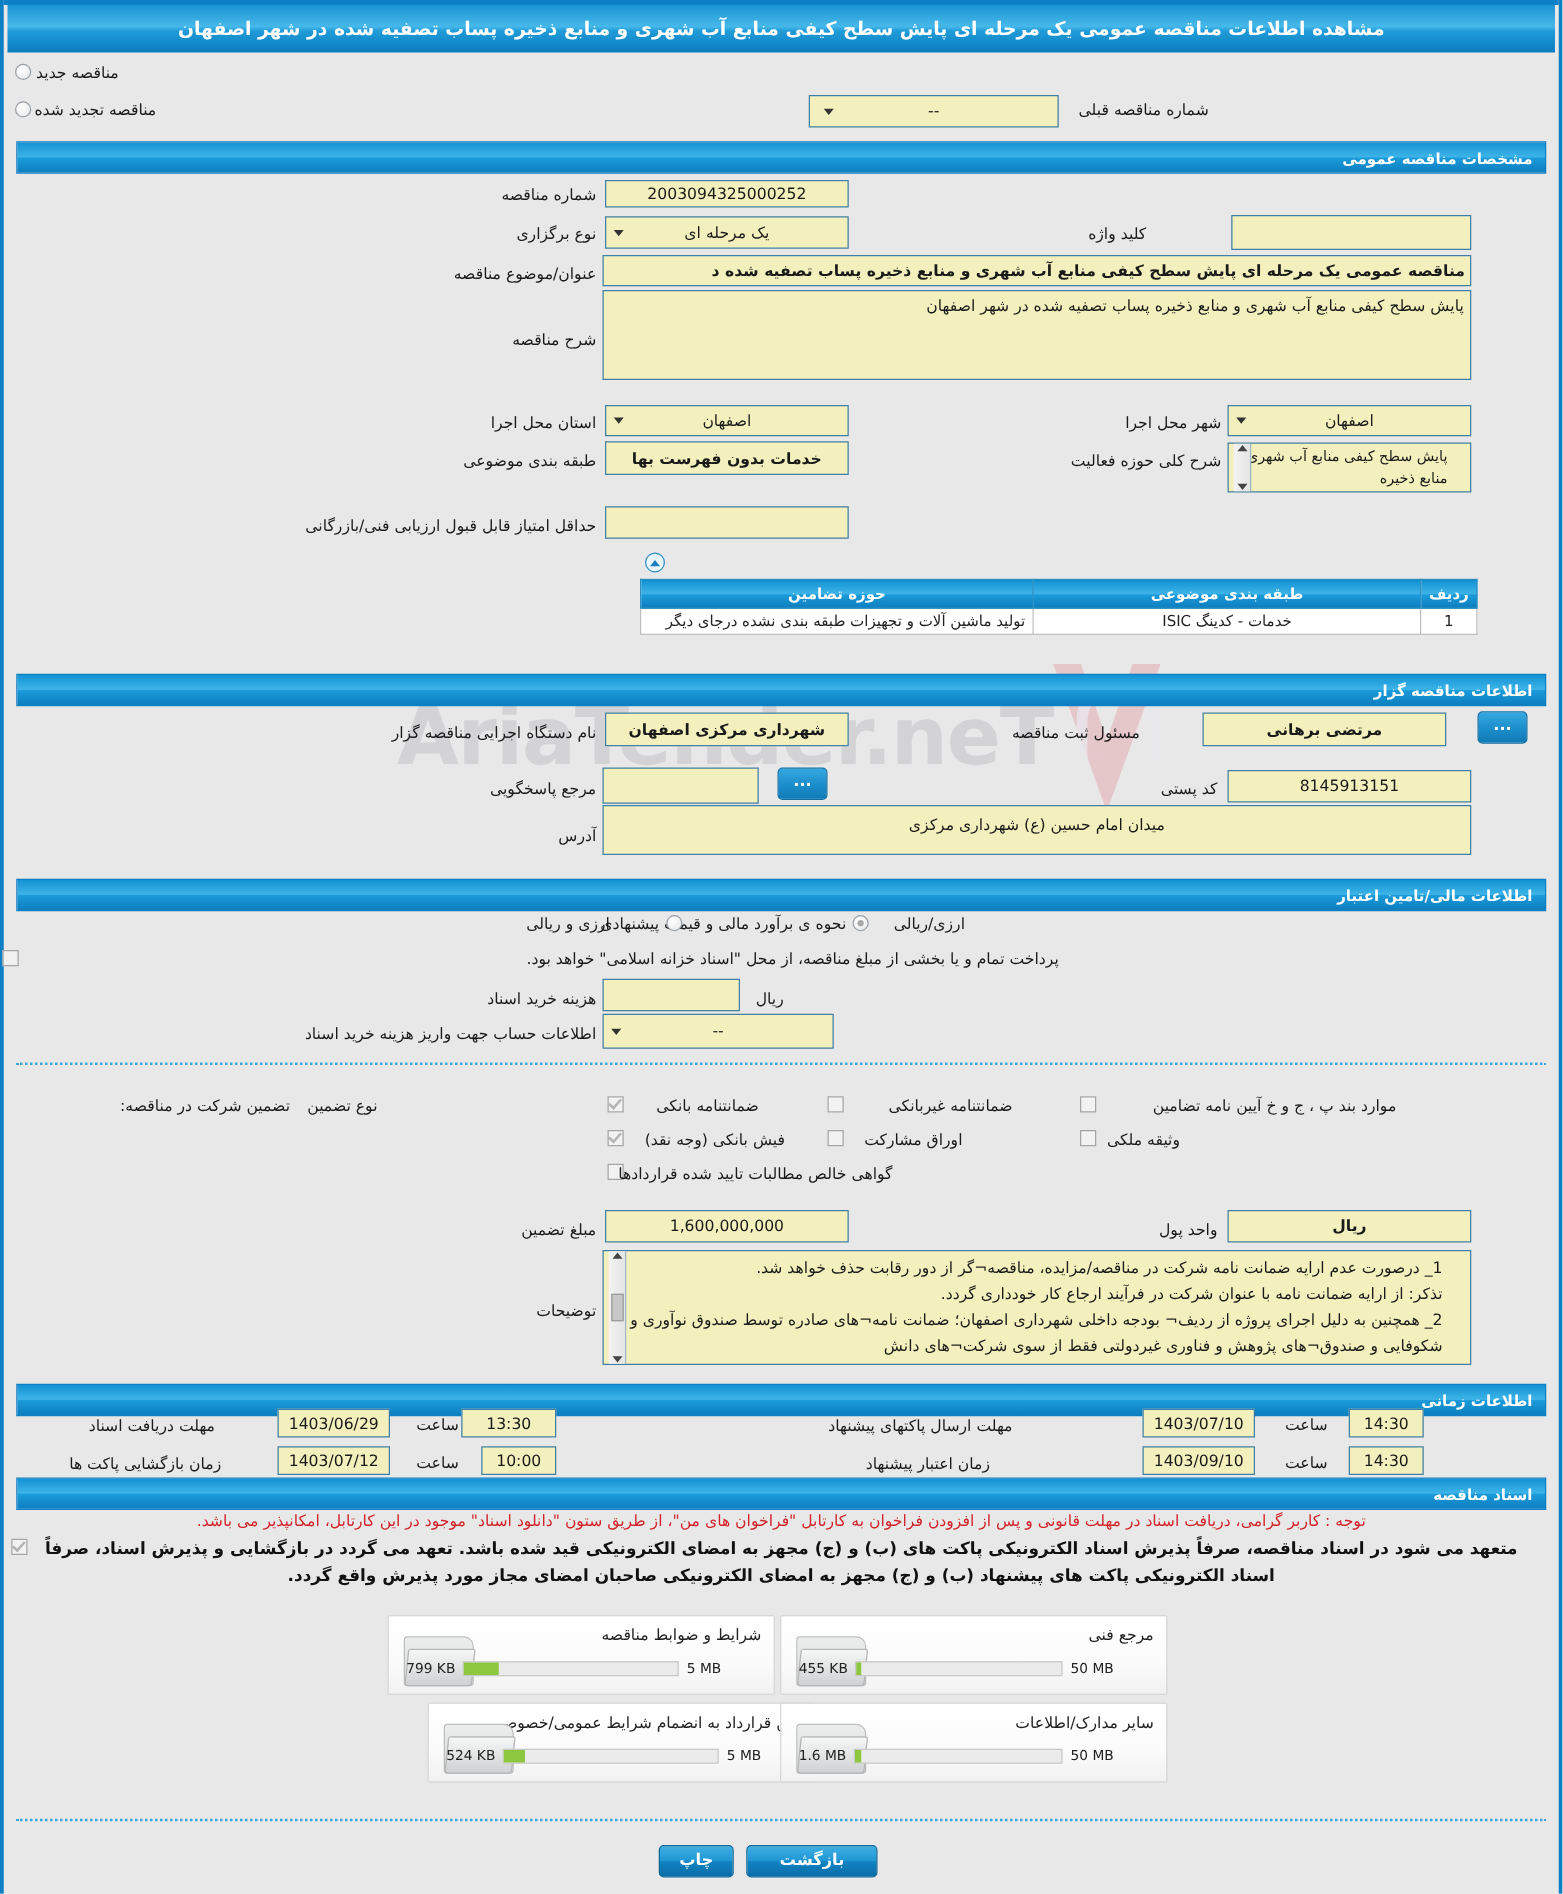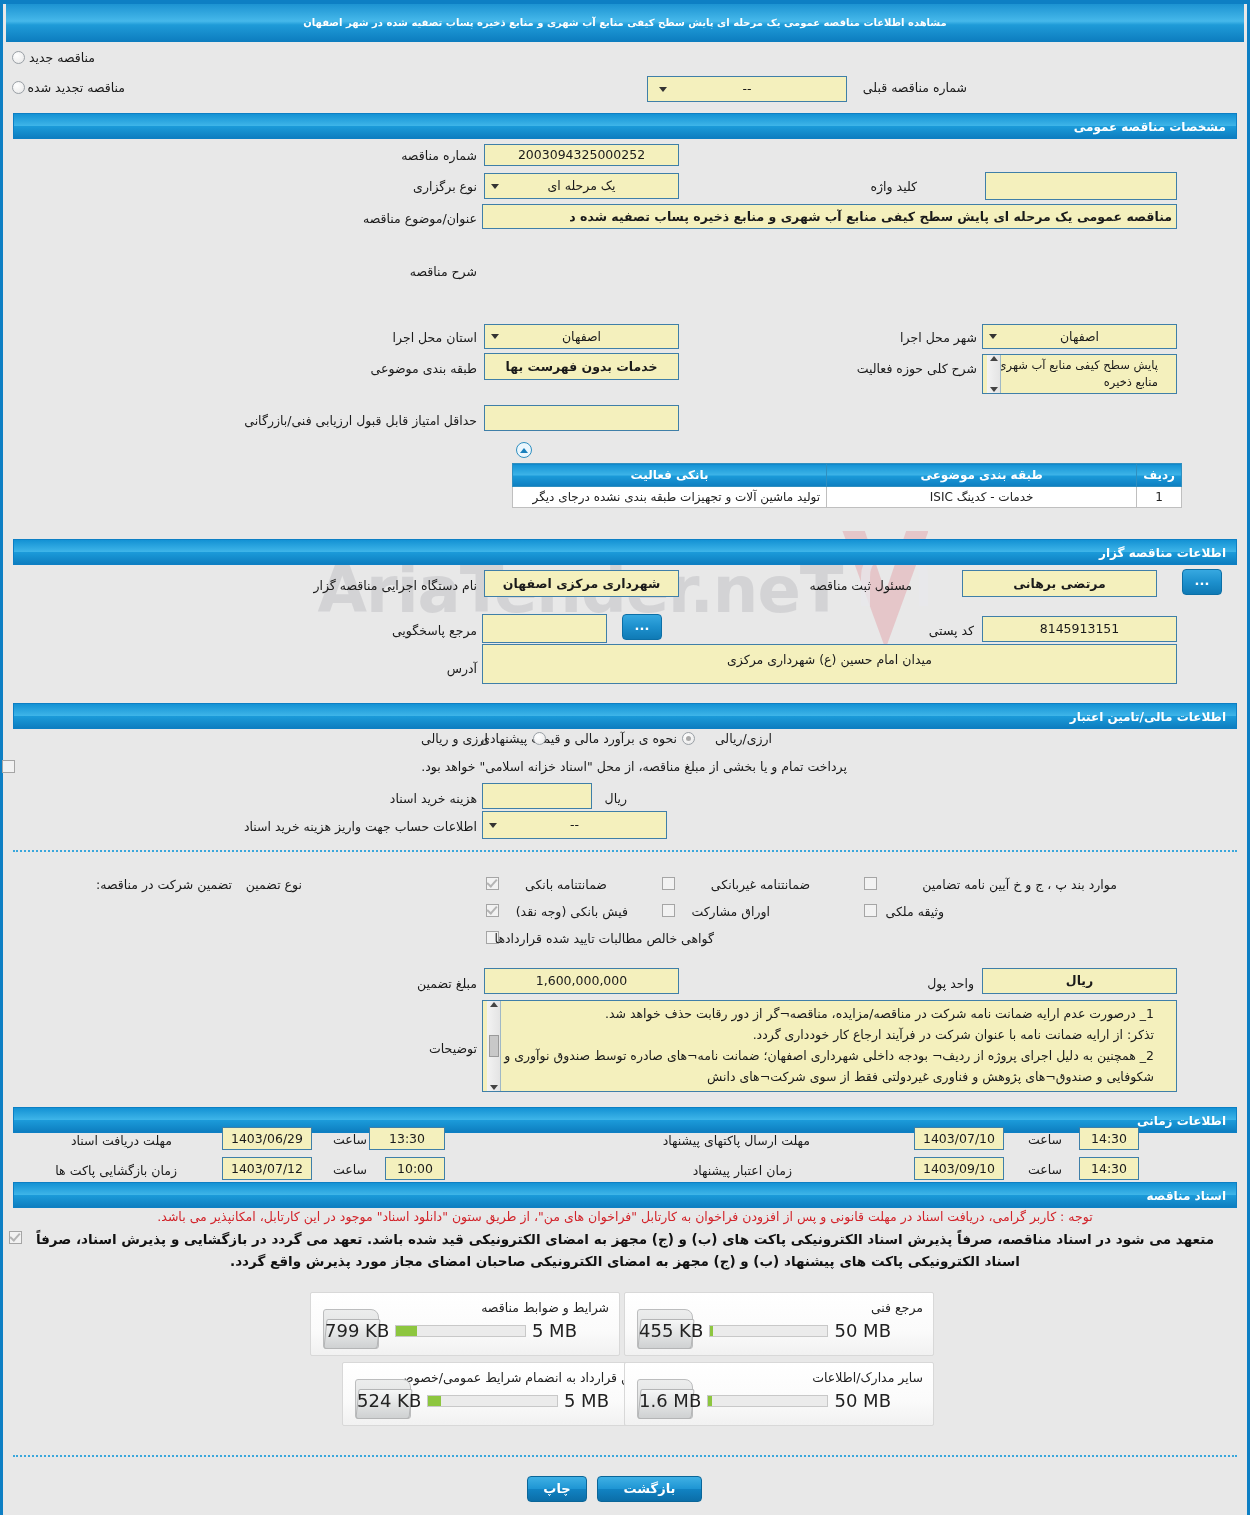--- a/index.html
+++ b/index.html
@@ -87,21 +87,21 @@
     white-space: nowrap;
   }
 
   .title-bar {
     position: absolute;
     left: 3px; right: 3px; top: 4px;
     height: 38px;
     background: linear-gradient(to bottom, #1c93d2 0%, #46b8ea 45%, #1f9bd8 55%, #0c7cbe 100%);
     color: #fff;
     font-weight: bold;
-    font-size: 10px;
+    font-size: 15px;
     line-height: 38px;
     text-align: center;
     overflow: hidden;
     white-space: nowrap;
   }
 
   
   .lbl {
     position: absolute;
     font-size: 12.5px;
@@ -312,21 +312,21 @@
     border:1px solid #b4b5b6;
     border-radius: 2px 2px 3px 3px;
     transform: skewX(-6deg);
   }
   .sizebar-wrap{
     position:absolute;
     left:14px; bottom:14px;
     width: 250px;
     display:flex; align-items:center; gap:6px;
     direction: ltr;
-    font-size: 18px;
+    font-size: 11px;
     color:#222;
   }
   .sizebar{
     position:relative;
     flex:1;
     height: 12px;
     background: #ebebeb;
     border: 1px solid #c8c8c8;
   }
   .sizebar .fill{
@@ -374,20 +374,21 @@
   <div class="fld" style="right:568px; top:173px; width:195px; height:26px; line-height:24px; text-align:center;">یک مرحله ای</div>
   <div class="sel-arrow" style="right:748px; top:184px;"></div>
 
   <div class="lbl" style="right:330px; top:178px;">کلید واژه</div>
   <div class="fld" style="right:70px; top:172px; width:192px; height:28px;"></div>
 
   <div class="lbl" style="right:770px; top:210px;">عنوان/موضوع مناقصه</div>
   <div class="fld bold" style="right:70px; top:204px; width:695px; height:25px; line-height:23px;padding-left:36px;">مناقصه عمومی یک مرحله ای پایش سطح کیفی منابع آب شهری و منابع ذخیره پساب تصفیه شده د</div>
 
   <div class="lbl" style="right:770px; top:263px;">شرح مناقصه</div>
+  <div class="ta" style="right:70px; top:232px; width:695px; height:72px;">پایش سطح کیفی منابع آب شهری و منابع ذخیره پساب تصفیه شده در شهر اصفهان</div>
 
   <div class="lbl" style="right:770px; top:329px;">استان محل اجرا</div>
   <div class="fld" style="right:568px; top:324px; width:195px; height:25px; line-height:23px; text-align:center;">اصفهان</div>
   <div class="sel-arrow" style="right:748px; top:334px;"></div>
 
   <div class="lbl" style="right:270px; top:329px;">شهر محل اجرا</div>
   <div class="fld" style="right:70px; top:324px; width:195px; height:25px; line-height:23px; text-align:center;">اصفهان</div>
   <div class="sel-arrow" style="right:250px; top:334px;"></div>
 
   <div class="lbl" style="right:770px; top:360px;">طبقه بندی موضوعی</div>
@@ -405,21 +406,21 @@
 
   <div class="collapse-btn" style="right:715px; top:442px;">
       <i></i>
     </div>
 
   <table class="acttbl" style="right:65px; top:463px; width:670px;">
     <thead>
       <tr>
         <th style="width:28px;">ردیف</th>
         <th style="width:310px;">طبقه بندی موضوعی</th>
-        <th>بانکی فعالیت</th>
+        <th>حوزه تضامین</th>
       </tr>
     </thead>
     <tbody>
       <tr>
         <td>1</td>
         <td>خدمات - کدینگ ISIC</td>
         <td class="right">تولید ماشین آلات و تجهیزات طبقه بندی نشده درجای دیگر</td>
       </tr>
     </tbody>
   </table>

